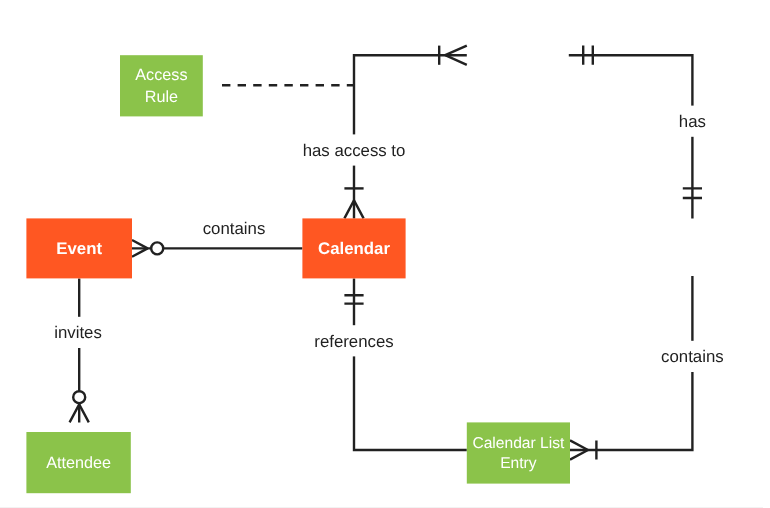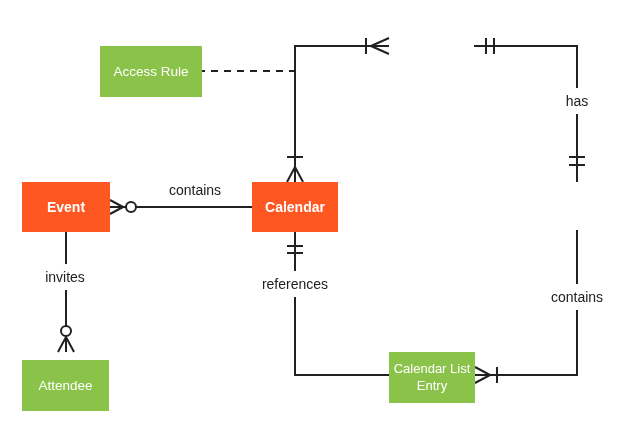--- a/index.html
+++ b/index.html
@@ -89,26 +89,27 @@
       <path d="M66 232 V352"></path>
       <circle cx="66" cy="331" r="5"></circle>
       <path d="M66 337 L58 352 M66 337 L74 352"></path>
     </g>
     <g>
       <path d="M185 71 H295" stroke-dasharray="7 6"></path>
     </g>
   </svg>
 
   <div class="rel-label" style="left:195px;top:190px;padding:1px 3px;">contains</div>
+  <div class="rel-label" style="left:295px;top:125px;">has access to</div>
   <div class="rel-label" style="left:577px;top:101px;">has</div>
   <div class="rel-label" style="left:577px;top:297px;">contains</div>
   <div class="rel-label" style="left:295px;top:284px;">references</div>
   <div class="rel-label" style="left:65px;top:277px;">invites</div>
 
-  <div class="entity entity--green" style="left:100px;top:46px;width:102px;height:51px;">
+  <div class="entity entity--green" style="left:100px;top:46px;width:69px;height:51px;">
     <span>Access Rule</span>
   </div>
   <div class="entity entity--orange" style="left:22px;top:182px;width:88px;height:50px;">
     <span>Event</span>
   </div>
   <div class="entity entity--orange" style="left:252px;top:182px;width:86px;height:50px;">
     <span>Calendar</span>
   </div>
   <div class="entity entity--green" style="left:22px;top:360px;width:87px;height:51px;">
     <span>Attendee</span>

